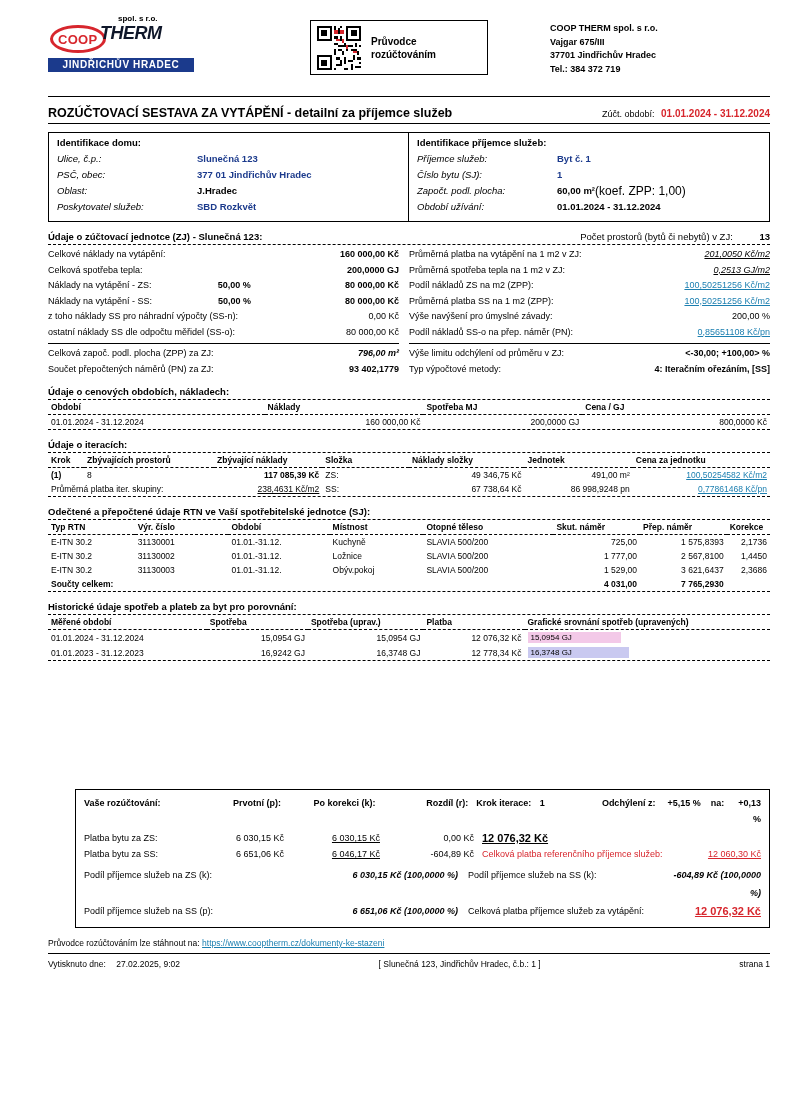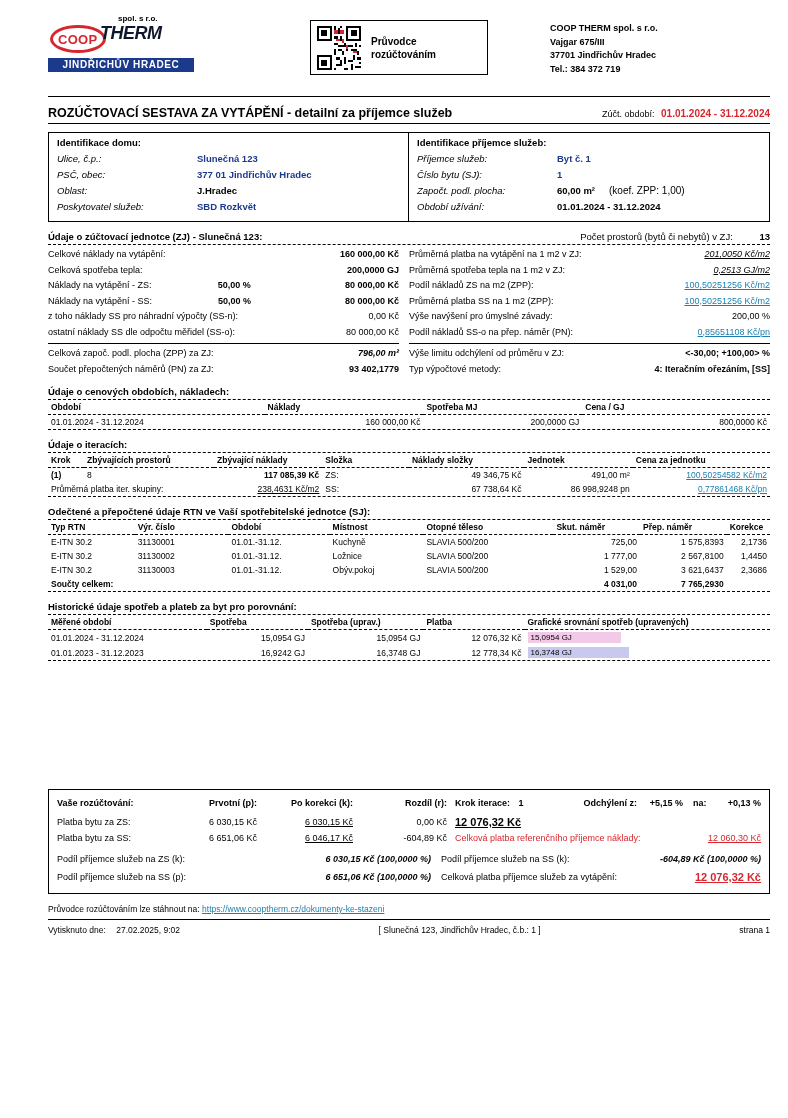--- a/index.html
+++ b/index.html
@@ -171,24 +171,23 @@
   .ident-line .k {
     width: 140px;
     font-style: italic;
   }
   .ident-line .v {
     font-weight: bold;
     color: #1b3a8c;
   }
   .ident-line .v.black { color: #000; }
   .note {
-    font-size: 10px;
+    font-size: 12px;
     color: #000;
     font-weight: normal;
-    margin-left: 14px;
   }
   
   .sec-head {
     font-weight: bold;
     font-size: 9.5px;
     margin-top: 9px;
     margin-bottom: 2px;
   }
   .sec-head-row {
     display: flex;
@@ -260,20 +259,21 @@
     box-sizing: border-box;
     color: #000;
   }
   .bar.pink { background: #f3c9e8; }
   .bar.blue { background: #c9c9f0; }
   
   .summary {
     border: 1px solid #000;
     margin-top: 12px;
     padding: 5px 8px 7px 8px;
+    margin-left: 27px;
   }
   .sum-head {
     display: flex;
     font-size: 9px;
     font-weight: bold;
     line-height: 16px;
   }
   .sum-head .c1 { width: 120px; }
   .sum-head .c2 { width: 80px; }
   .sum-head .c3 { width: 88px; }
@@ -715,21 +715,21 @@
       <span class="c3 u">6 030,15 Kč</span>
       <span class="c4">0,00 Kč</span>
       <span class="c6 big u">12 076,32 Kč</span>
     </div>
 
     <div class="sum-row">
       <span class="c1">Platba bytu za SS:</span>
       <span class="c2">6 651,06 Kč</span>
       <span class="c3 u">6 046,17 Kč</span>
       <span class="c4">-604,89 Kč</span>
-      <span class="c5 red">Celková platba referenčního příjemce náklady:</span>
+      <span class="c5 red">Celková platba referenčního příjemce služeb:</span>
       <span class="c6 red u" style="font-weight:normal">12 060,30 Kč</span>
     </div>
 
     <div class="sum-row2" style="margin-top:4px">
       <span class="a">Podíl příjemce služeb na ZS (k):</span>
       <span class="b ital">6 030,15 Kč  (100,0000 %)</span>
       <span class="c">Podíl příjemce služeb na SS (k):</span>
       <span class="d ital">-604,89 Kč  (100,0000 %)</span>
     </div>
     <div class="sum-row2">

